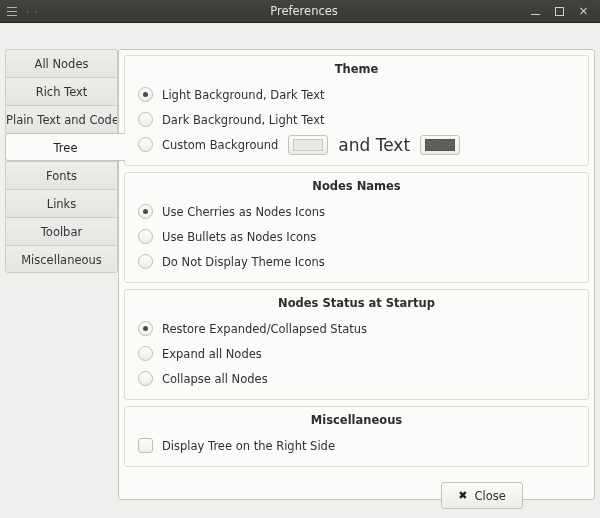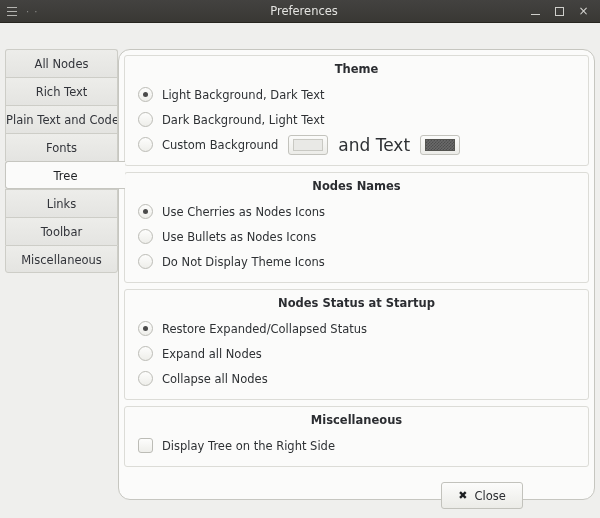--- a/index.html
+++ b/index.html
@@ -153,21 +153,21 @@
 
   
   .content {
     position: absolute;
     left: 118px;
     top: 26px;
     width: 477px;
     height: 451px;
     background: #fbfbfa;
     border: 1px solid #c6c6c0;
-    border-radius: 12px;
+    border-radius: 3px;
     box-sizing: border-box;
     padding: 5px 5px 0 5px;
   }
 
   .frame {
     border: 1px solid #dcdcd7;
     border-radius: 3px;
     background: #fbfbfa;
     margin-bottom: 6px;
     padding: 6px 0 8px 0;
@@ -334,22 +334,22 @@
     <span class="wbtn close">×</span>
   </div>
 </div>
 
 <div class="win-body">
 
   <div class="sidebar">
     <div class="tab">All Nodes</div>
     <div class="tab">Rich Text</div>
     <div class="tab">Plain Text and Code</div>
+    <div class="tab selected">Tree</div>
     <div class="tab">Fonts</div>
-    <div class="tab selected">Tree</div>
     <div class="tab">Links</div>
     <div class="tab">Toolbar</div>
     <div class="tab">Miscellaneous</div>
   </div>
 
   <div class="content">
 
     <div class="frame">
       <div class="frame-title">Theme</div>
 

